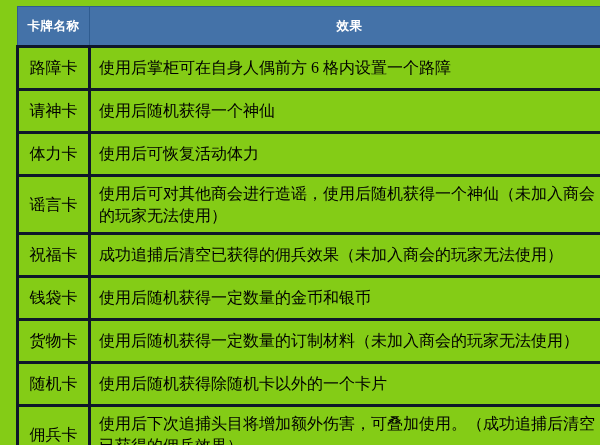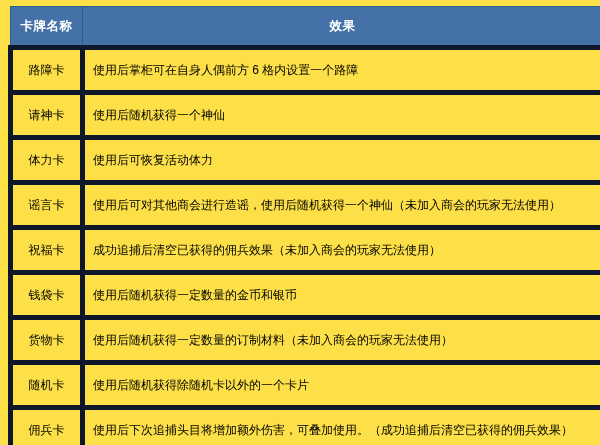--- a/index.html
+++ b/index.html
@@ -10,22 +10,22 @@
     width: 600px;
     height: 445px;
     background: #ffffff;
     font-family: "Liberation Sans", sans-serif;
     -webkit-font-smoothing: antialiased;
   }
   .sheet {
     width: 600px;
     height: 445px;
     box-sizing: border-box;
-    padding: 6px 4px 4px 8px;
-    background: #fde047;
+    padding: 6px 4px 4px 16px;
+    background: #84cc16;
   }
   table.card-table {
     border-collapse: collapse;
     table-layout: fixed;
     width: 592px;
     margin: 0 auto;
   }
   table.card-table col.col-name { width: 72px; }
   table.card-table col.col-effect { width: 520px; }
 
@@ -34,27 +34,28 @@
     color: #ffffff;
     font-size: 12.5px;
     font-weight: bold;
     text-align: center;
     border: 1px solid #2f5c90;
     padding: 6px 4px;
     height: 26px;
     letter-spacing: 0.5px;
   }
   table.card-table td {
-    border: 5px solid #0f172a;
-    font-size: 12px;
+    border: 3px solid #0f172a;
+    font-size: 16px;
     color: #000000;
     padding: 6px 8px;
     height: 28px;
     vertical-align: middle;
     line-height: 1.35;
+    font-family: Liberation Serif, serif;
   }
   td.name-cell {
     text-align: center;
     white-space: nowrap;
   }
   td.effect-cell {
     text-align: left;
     margin-left: 45px;
   }
 </style>

